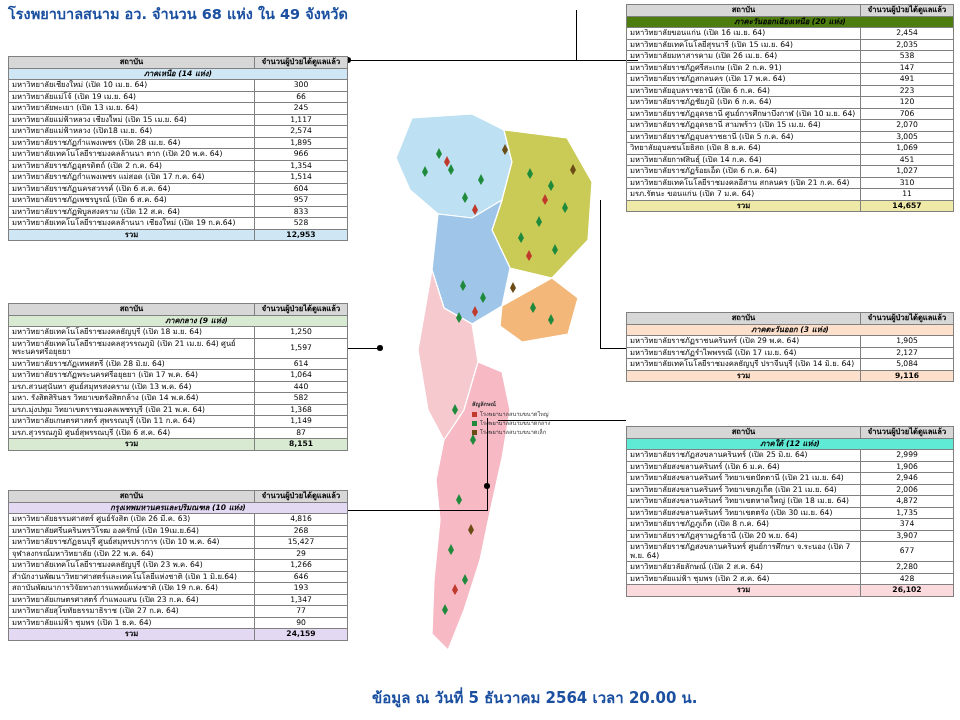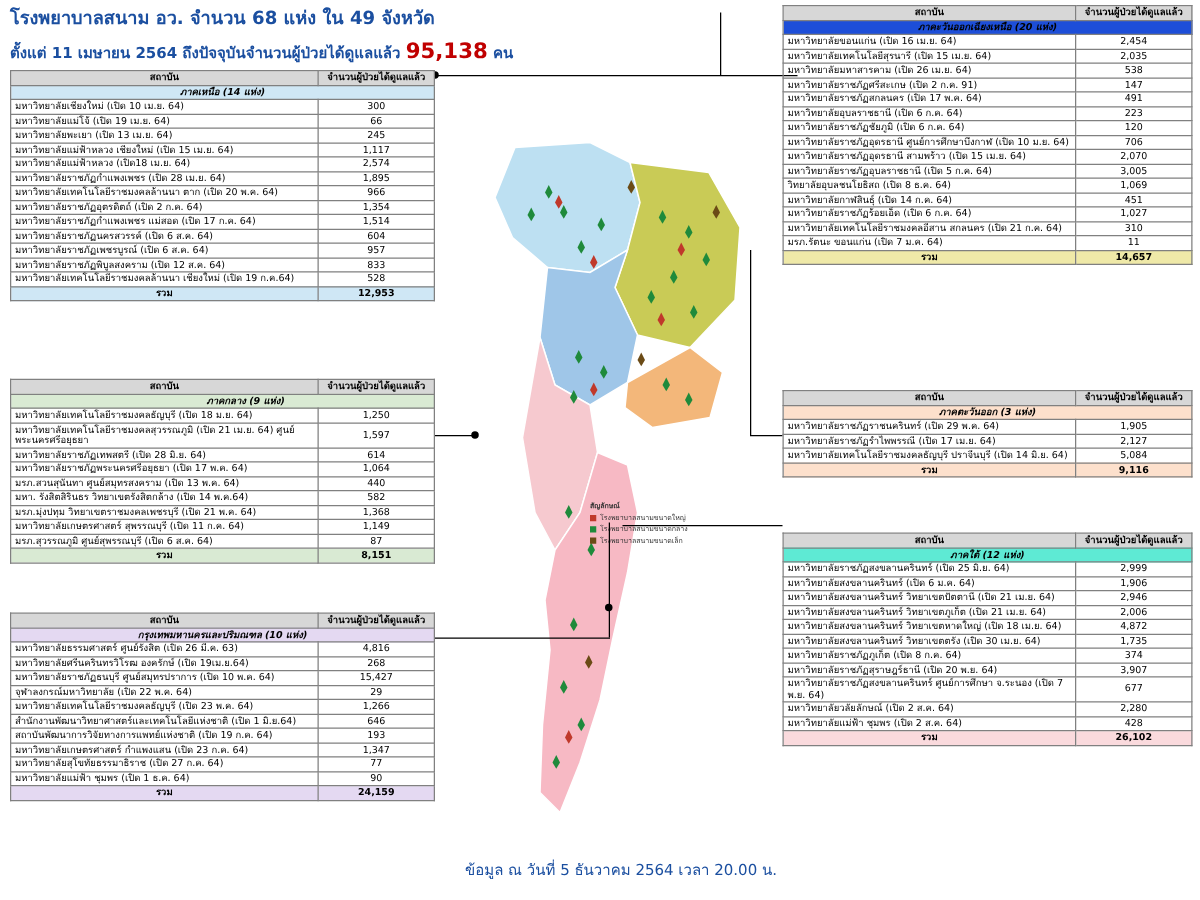--- a/index.html
+++ b/index.html
@@ -46,60 +46,55 @@
     font-weight:bold;text-align:center;font-size:8px;
   }
   .blk{position:absolute;}
   
   .north .secrow td{background:#cfe7f5;}
   .north .sumrow td{background:#cfe7f5;}
   .central .secrow td{background:#d9ead3;padding-left:40px;}
   .central .sumrow td{background:#d9ead3;}
   .bkk .secrow td{background:#e4d9f2;}
   .bkk .sumrow td{background:#e4d9f2;}
-  .ne .secrow td{background:#1d4ed8;text-align:center;}
+  .ne .secrow td{background:#4d7c0f;text-align:center;}
   .ne .sumrow td{background:#efe9a8;}
   .east .secrow td{background:#fde0cc;}
   .east .sumrow td{background:#fde0cc;}
   .south .secrow td{background:#5eead4;}
   .south .sumrow td{background:#fadadd;}
   .hrow.north td{background:#d7d7d7;}
   
   #north-block{left:8px;top:56px;width:340px;}
   #central-block{left:8px;top:303px;width:340px;}
   #bkk-block{left:8px;top:490px;width:340px;}
   #ne-block{left:626px;top:4px;width:328px;}
   #east-block{left:626px;top:312px;width:328px;}
   #south-block{left:626px;top:426px;width:328px;}
   #footer-note{
-    position:absolute;left:372px;top:686px;font-size:12px;font-weight:normal;color:#1b4fa0;
+    position:absolute;left:372px;top:686px;font-size:15px;font-weight:bold;color:#1b4fa0;
   }
   
   #map{
     position:absolute;left:352px;top:110px;width:268px;height:570px;
   }
   .legend{
     position:absolute;left:120px;top:290px;font-size:5.6px;color:#333;
   }
   .legend .row{display:flex;align-items:center;margin-bottom:1px;}
   .legend .sw{width:5px;height:5px;margin-right:3px;display:inline-block;}
   
   .conn{position:absolute;background:#000;}
   .dot{position:absolute;width:6px;height:6px;border-radius:50%;background:#000;}
 </style>
 </head>
 <body>
 
 <div class="hdr">
   <div class="l1">โรงพยาบาลสนาม อว.  จำนวน 68 แห่ง ใน 49 จังหวัด</div>
-  <div class="l2">
-    <span>ตั้งแต่  11 เมษายน 2564 ถึงปัจจุบันจำนวนผู้ป่วยได้ดูแลแล้ว</span>
-    <span class="big">95,138</span>
-    <span>คน</span>
-  </div>
 </div>
 
 <div id="map">
   <svg viewBox="0 0 268 570" width="268" height="570" xmlns="http://www.w3.org/2000/svg">
 
     <path d="M60,8 L120,4 L152,20 L160,52 L150,90 L120,108 L86,104 L58,80 L44,48 Z" fill="#bde0f2" stroke="#ffffff" stroke-width="1.2"></path>
 
     <path d="M152,20 L215,28 L240,72 L236,130 L200,168 L158,158 L140,120 L150,90 L160,52 Z" fill="#c9cb56" stroke="#ffffff" stroke-width="1.2"></path>
 
     <path d="M86,104 L120,108 L150,90 L140,120 L158,158 L150,196 L120,214 L92,198 L80,160 Z" fill="#9fc6e8" stroke="#ffffff" stroke-width="1.2"></path>

